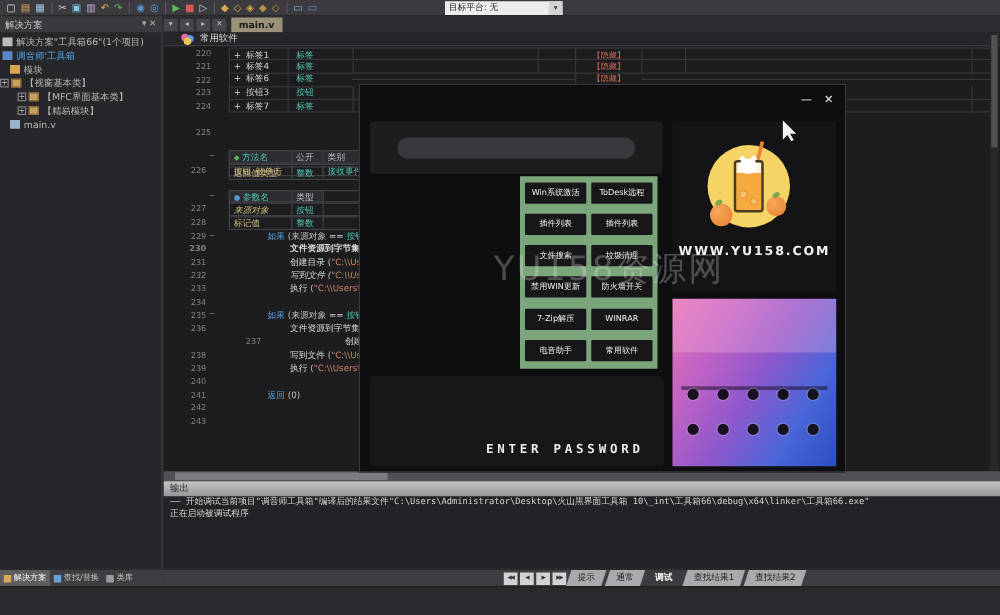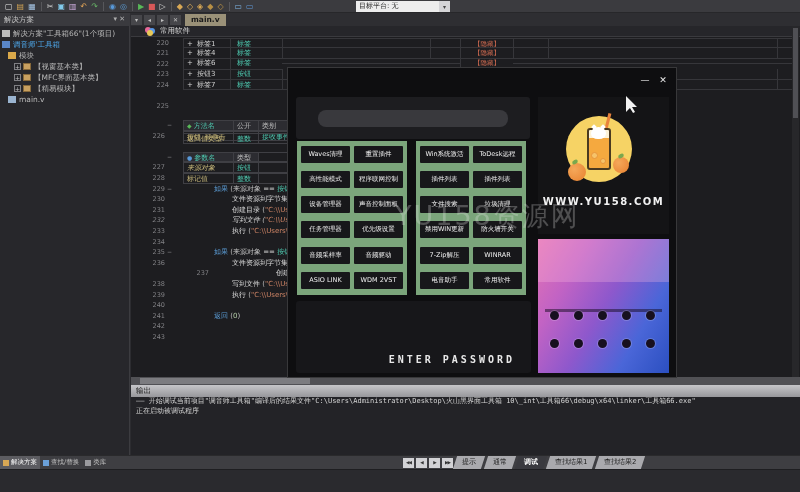--- a/index.html
+++ b/index.html
@@ -194,21 +194,21 @@
         <span>解决方案"工具箱66"(1个项目)</span>
       </div>
       <div class="titem sel" style="padding-left: 2px;">
         <span class="ticon project"></span>
         <span>调音师'工具箱</span>
       </div>
       <div class="titem" style="padding-left: 8px;">
         <span class="ticon folder"></span>
         <span>模块</span>
       </div>
-      <div class="titem" style="padding-left: 14px;">
+      <div class="titem" style="">
         <span class="texp">+</span>
         <span class="ticon module"></span>
         <span>【视窗基本类】</span>
       </div>
       <div class="titem" style="padding-left: 14px;">
         <span class="texp">+</span>
         <span class="ticon module"></span>
         <span>【MFC界面基本类】</span>
       </div>
       <div class="titem" style="padding-left: 14px;">
@@ -306,21 +306,21 @@
         </div>
       </div>
     <div id="code-lines">
         <div class="line" style="top: 94px;"><span class="lnum"></span><span class="lfold">−</span><span class="lpad"></span><span class="mcells"><span class="mcell hd" style="width: 50px;"><span class="ic-method">◆</span><span class="m-head-name">方法名</span></span><span class="mcell hd" style="width: 25px;"><span class="hd">公开</span></span><span class="mcell last hd" style="width: 122px;"><span class="hd">类别</span></span></span></div>
         <div class="line" style="top: 104.6px;"><span class="lnum">226</span><span class="lfold"></span><span class="lpad"></span><span class="mcells"><span class="mcell" style="width: 50px;"><span class="m-name">按钮_被单击</span></span><span class="mcell" style="width: 25px;"><span></span></span><span class="mcell last" style="width: 122px;"><span class="m-type">接收事件</span></span></span></div>
         <div class="line" style="top: 107px; justify-content: center;"><span class="lnum"></span><span class="lfold"></span><span class="lpad"></span><span class="mcells"><span class="mcell" style="width: 50px;"><span class="m-name">返回值类型:</span></span><span class="mcell" style="width: 25px;"><span class="m-type">整数</span></span><span class="mcell last" style="width: 122px;"><span></span></span></span></div>
         <div class="line" style="top: 125.8px;"><span class="lnum"></span><span class="lfold">−</span><span class="lpad"></span><span class="mcells"><span class="mcell hd" style="width: 50px;"><span class="ic-param">●</span><span class="m-head-name">参数名</span></span><span class="mcell hd" style="width: 25px;"><span class="hd">类型</span></span><span class="mcell last" style="width: 122px;"><span></span></span></span></div>
         <div class="line" style="top: 136.4px;"><span class="lnum">227</span><span class="lfold"></span><span class="lpad"></span><span class="mcells"><span class="mcell" style="width: 50px; font-style: italic;"><span class="m-name">来源对象</span></span><span class="mcell" style="width: 25px;"><span class="m-type">按钮</span></span><span class="mcell last" style="width: 122px;"><span></span></span></span></div>
         <div class="line" style="top: 147px;"><span class="lnum">228</span><span class="lfold"></span><span class="lpad"></span><span class="mcells"><span class="mcell" style="width: 50px;"><span class="m-name">标记值</span></span><span class="mcell" style="width: 25px;"><span class="m-type">整数</span></span><span class="mcell last" style="width: 122px;"><span></span></span></span></div>
         <div class="line" style="top: 157.6px;"><span class="lnum">229</span><span class="lfold">−</span><span class="lpad"></span><span style="padding-left: 31px;"><span class="seg kw">如果</span><span class="seg pl"> (来源对象 </span><span class="seg op">==</span><span class="seg pl"> </span><span class="seg ty">按钮3</span><span class="seg pl">)</span></span></div>
-        <div class="line" style="top: 168.2px;"><span class="lnum">230</span><span class="lfold"></span><span class="lpad"></span><span style="padding-left: 49px;"><span class="seg fn">文件资源到字节集</span><span class="seg pl"> (资源52, </span></span></div>
+        <div class="line" style="top: 168.2px; font-weight: bold;"><span class="lnum">230</span><span class="lfold"></span><span class="lpad"></span><span style="padding-left: 49px;"><span class="seg fn">文件资源到字节集</span><span class="seg pl"> (资源52, </span></span></div>
         <div class="line" style="top: 178.8px;"><span class="lnum">231</span><span class="lfold"></span><span class="lpad"></span><span style="padding-left: 49px;"><span class="seg fn">创建目录</span><span class="seg pl"> (</span><span class="seg str">"C:\\Users\\"</span><span class="seg pl"> + </span></span></div>
         <div class="line" style="top: 189.4px; font-style: italic;"><span class="lnum">232</span><span class="lfold"></span><span class="lpad"></span><span style="padding-left: 49px;"><span class="seg fn">写到文件</span><span class="seg pl"> (</span><span class="seg str">"C:\\Users\\"</span><span class="seg pl"> + </span></span></div>
         <div class="line" style="top: 200px;"><span class="lnum">233</span><span class="lfold"></span><span class="lpad"></span><span style="padding-left: 49px;"><span class="seg fn">执行</span><span class="seg pl"> (</span><span class="seg str">"C:\\Users\\"</span><span class="seg pl"> + 系统</span></span></div>
         <div class="line" style="top: 210.6px;"><span class="lnum">234</span><span class="lfold"></span><span class="lpad"></span></div>
         <div class="line" style="top: 221.2px;"><span class="lnum">235</span><span class="lfold">−</span><span class="lpad"></span><span style="padding-left: 31px;"><span class="seg kw">如果</span><span class="seg pl"> (来源对象 </span><span class="seg op">==</span><span class="seg pl"> </span><span class="seg ty">按钮1</span><span class="seg pl">)</span></span></div>
         <div class="line" style="top: 231.8px;"><span class="lnum">236</span><span class="lfold"></span><span class="lpad"></span><span style="padding-left: 49px;"><span class="seg fn">文件资源到字节集</span><span class="seg pl"> (资源51, </span></span></div>
         <div class="line" style="top: 242.4px; padding-left: 44px;"><span class="lnum">237</span><span class="lfold"></span><span class="lpad"></span><span style="padding-left: 49px;"><span class="seg fn">创建目录</span><span class="seg pl"> (</span><span class="seg str">"C:\\Users\\"</span><span class="seg pl"> + </span></span></div>
         <div class="line" style="top: 253px;"><span class="lnum">238</span><span class="lfold"></span><span class="lpad"></span><span style="padding-left: 49px;"><span class="seg fn">写到文件</span><span class="seg pl"> (</span><span class="seg str">"C:\\Users\\"</span><span class="seg pl"> + </span></span></div>
         <div class="line" style="top: 263.6px;"><span class="lnum">239</span><span class="lfold"></span><span class="lpad"></span><span style="padding-left: 49px;"><span class="seg fn">执行</span><span class="seg pl"> (</span><span class="seg str">"C:\\Users\\"</span><span class="seg pl"> + 系统</span></span></div>
         <div class="line" style="top: 274.2px;"><span class="lnum">240</span><span class="lfold"></span><span class="lpad"></span></div>
@@ -384,34 +384,20 @@
         <div class="slice" style="left:25px;top:36px;width:7px;height:7px"></div>
         <div class="slice" style="left:34px;top:42px;width:6px;height:6px"></div>
         <div class="orange" style="left:2px;top:47px;width:18px;height:18px"></div>
         <div class="leaf" style="left:6px;top:44px"></div>
         <div class="orange" style="left:47px;top:41px;width:16px;height:16px"></div>
         <div class="leaf" style="left:52px;top:38px"></div>
       </div>
       <div id="pp-site">WWW.YU158.COM</div>
     </div>
 
-    <div class="grp" id="grp-left">
-        <div class="gbtn">Waves清理</div>
-        <div class="gbtn">重置插件</div>
-        <div class="gbtn">高性能模式</div>
-        <div class="gbtn">程序联网控制</div>
-        <div class="gbtn">设备管理器</div>
-        <div class="gbtn">声音控制面板</div>
-        <div class="gbtn">任务管理器</div>
-        <div class="gbtn">优先级设置</div>
-        <div class="gbtn">音频采样率</div>
-        <div class="gbtn">音频驱动</div>
-        <div class="gbtn">ASIO LINK</div>
-        <div class="gbtn">WDM 2VST</div>
-      </div>
     <div class="grp" id="grp-right">
         <div class="gbtn">Win系统激活</div>
         <div class="gbtn">ToDesk远程</div>
         <div class="gbtn">插件列表</div>
         <div class="gbtn">插件列表</div>
         <div class="gbtn">文件搜索</div>
         <div class="gbtn">垃圾清理</div>
         <div class="gbtn">禁用WIN更新</div>
         <div class="gbtn">防火墙开关</div>
         <div class="gbtn">7-Zip解压</div>

